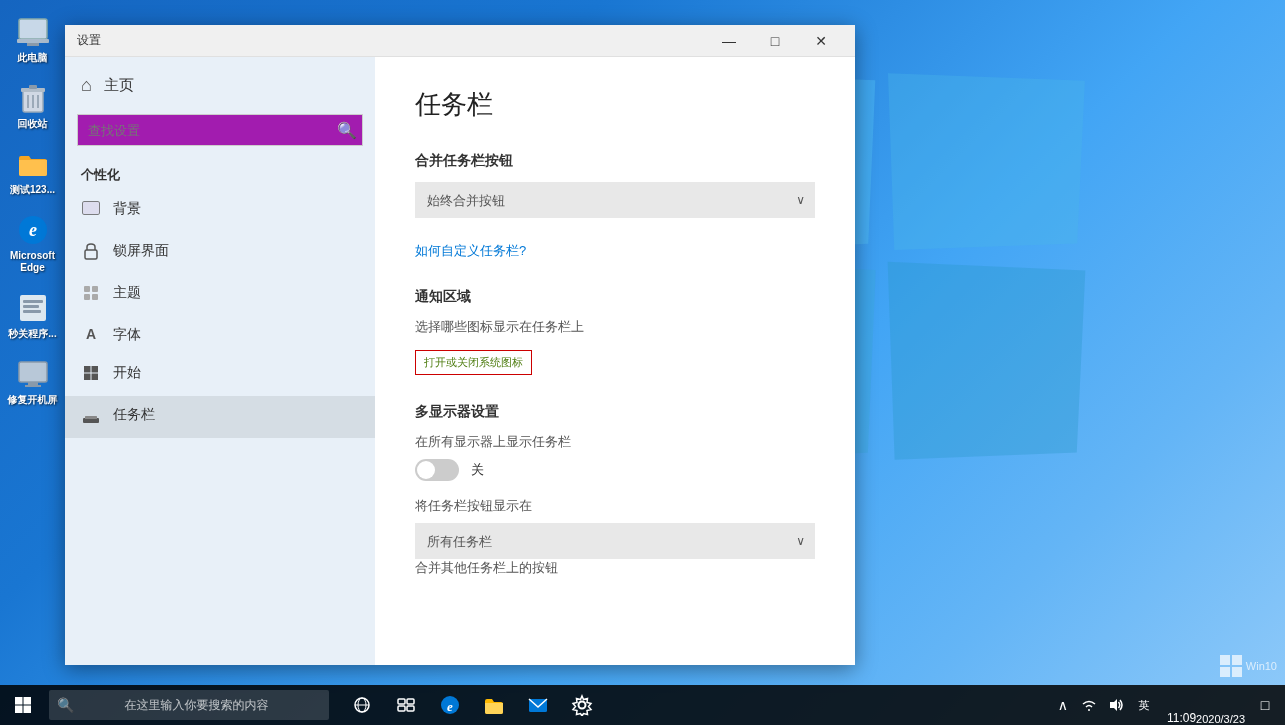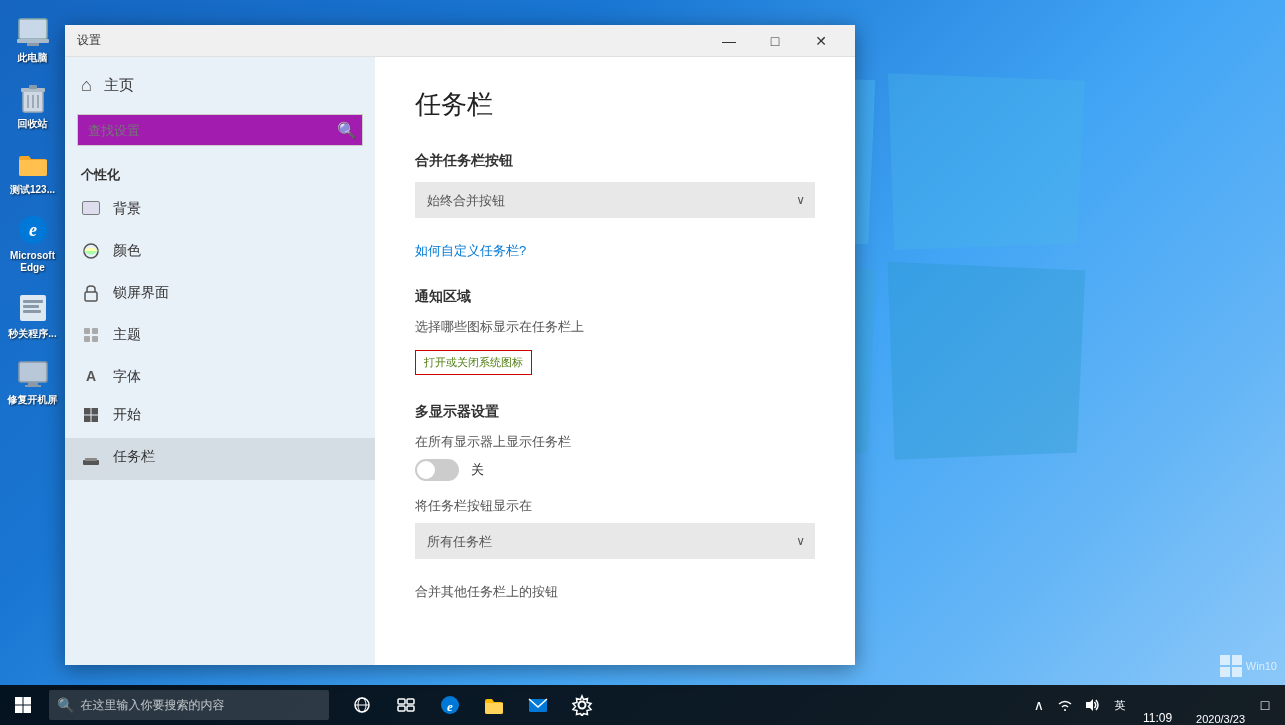--- a/index.html
+++ b/index.html
@@ -113,20 +113,21 @@
       cursor: text;
     }
     .taskbar-search .search-icon {
       color: rgba(255,255,255,0.7);
       font-size: 14px;
       margin-right: 6px;
     }
     .taskbar-search .search-text {
       color: rgba(255,255,255,0.7);
       font-size: 12px;
+      margin-left: 44px;
     }
 
     .taskbar-icons {
       display: flex;
       align-items: center;
       gap: 2px;
       margin-left: 8px;
     }
     .taskbar-app-icon {
       width: 42px;
@@ -168,21 +169,21 @@
       display: flex;
       flex-direction: row;
       align-items: flex-end;
       justify-content: center;
       height: 40px;
       padding: 0 6px;
       cursor: pointer;
       color: white;
     }
     .tray-clock .time { font-size: 12px; }
-    .tray-clock .date { font-size: 11px; margin-left: 24px; }
+    .tray-clock .date { font-size: 11px; }
 
     .tray-lang {
       display: flex;
       flex-direction: column;
       align-items: center;
       justify-content: center;
       width: 30px;
       height: 40px;
       color: white;
       font-size: 12px;
@@ -550,30 +551,20 @@
         <div class="sidebar-section-title">个性化</div>
 
         <div class="sidebar-item">
           <span class="item-icon">
             <svg width="18" height="18" viewBox="0 0 18 18">
                 <rect x="1" y="2" width="16" height="12" rx="1" fill="none" stroke="#555" stroke-width="1.5"></rect>
                 <rect x="1" y="2" width="16" height="12" rx="1" fill="#dde"></rect>
               </svg>
           </span>
           <span class="item-label">背景</span>
-        </div>
-        <div class="sidebar-item">
-          <span class="item-icon">
-            <svg width="18" height="18" viewBox="0 0 18 18">
-                <circle cx="9" cy="9" r="7" fill="none" stroke="#555" stroke-width="1.5"></circle>
-                <path d="M2 9 Q9 2 16 9" fill="#ffa" stroke="none"></path>
-                <path d="M2 9 Q9 16 16 9" fill="#afa" stroke="none"></path>
-              </svg>
-          </span>
-          <span class="item-label">颜色</span>
         </div>
         <div class="sidebar-item">
           <span class="item-icon">
             <svg width="18" height="18" viewBox="0 0 18 18">
                 <rect x="3" y="8" width="12" height="9" rx="1.5" fill="none" stroke="#555" stroke-width="1.5"></rect>
                 <path d="M5 8 V5 Q5 2 9 2 Q13 2 13 5 V8" fill="none" stroke="#555" stroke-width="1.5"></path>
               </svg>
           </span>
           <span class="item-label">锁屏界面</span>
         </div>
@@ -651,21 +642,21 @@
           <div style="margin-top:16px;">
             <div class="setting-label">将任务栏按钮显示在</div>
             <div class="dropdown-wrapper">
               <select>
                 <option>所有任务栏</option>
               </select>
               <span class="dropdown-arrow">∨</span>
             </div>
           </div>
 
-          <div style="margin-top:24px;">
+          <div style="margin-top:0;">
             <div class="setting-label">合并其他任务栏上的按钮</div>
           </div>
         </div>
       </div>
     </div>
   </div>
 
   <div class="taskbar">
 
     <div class="taskbar-start">

